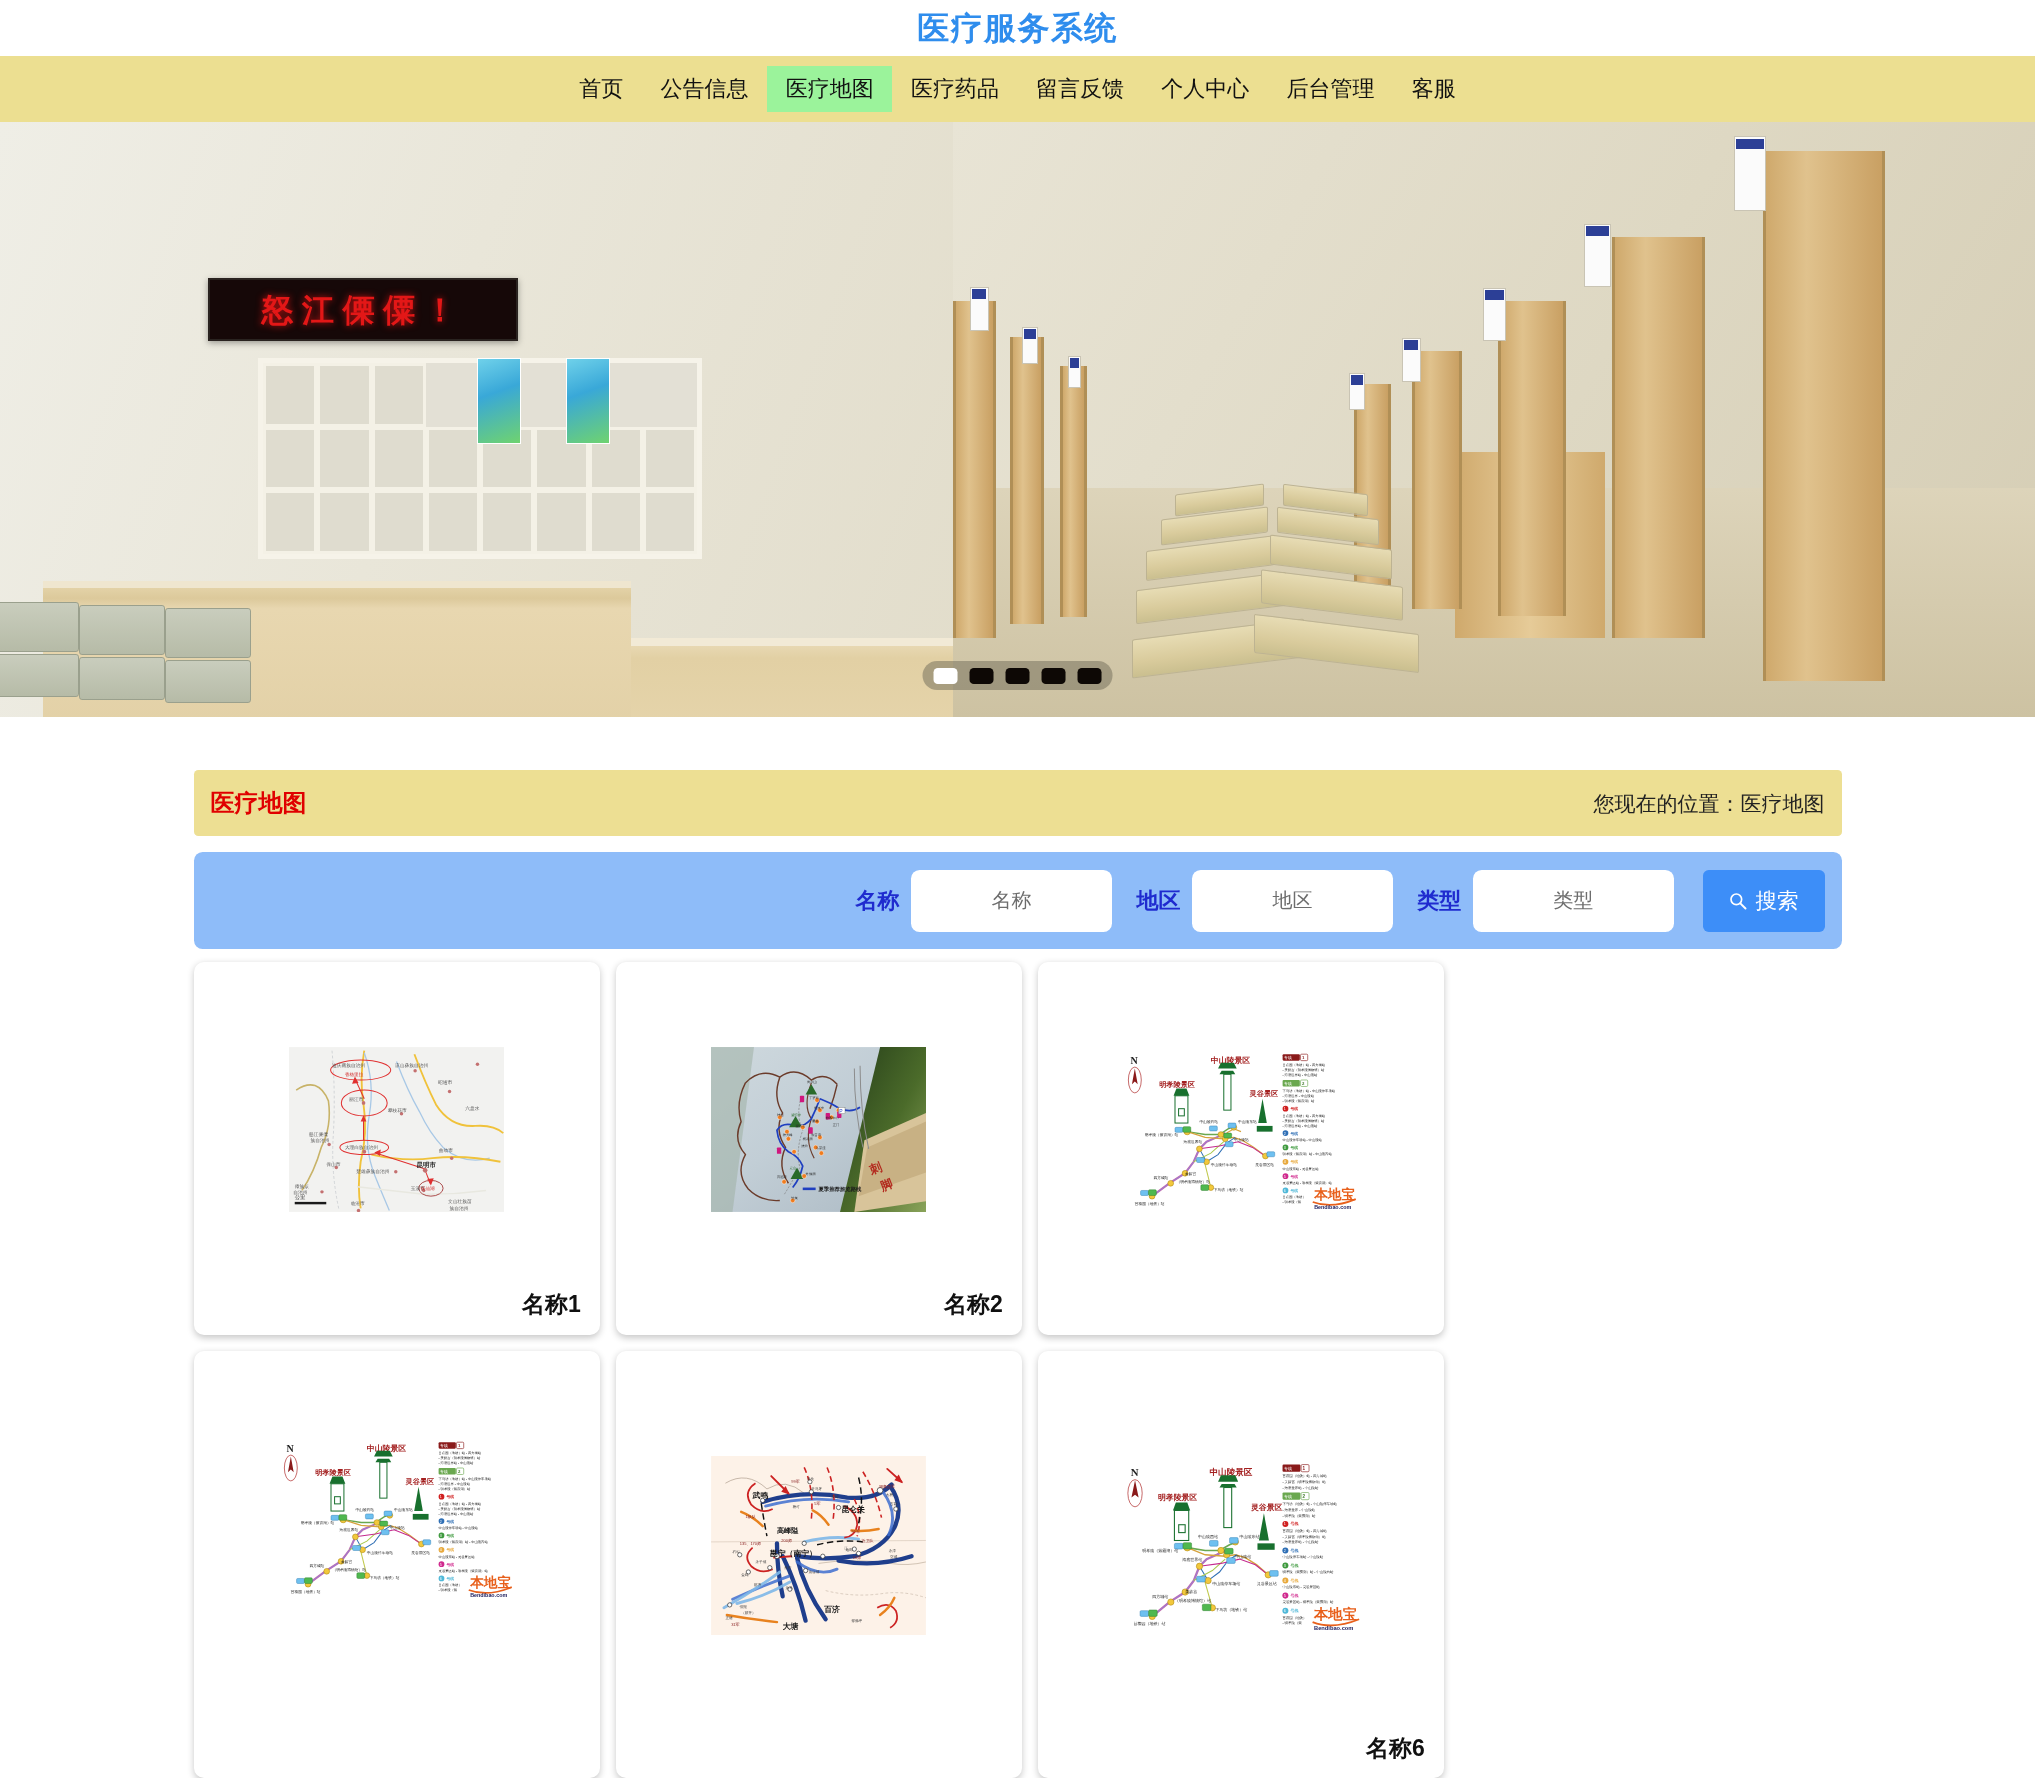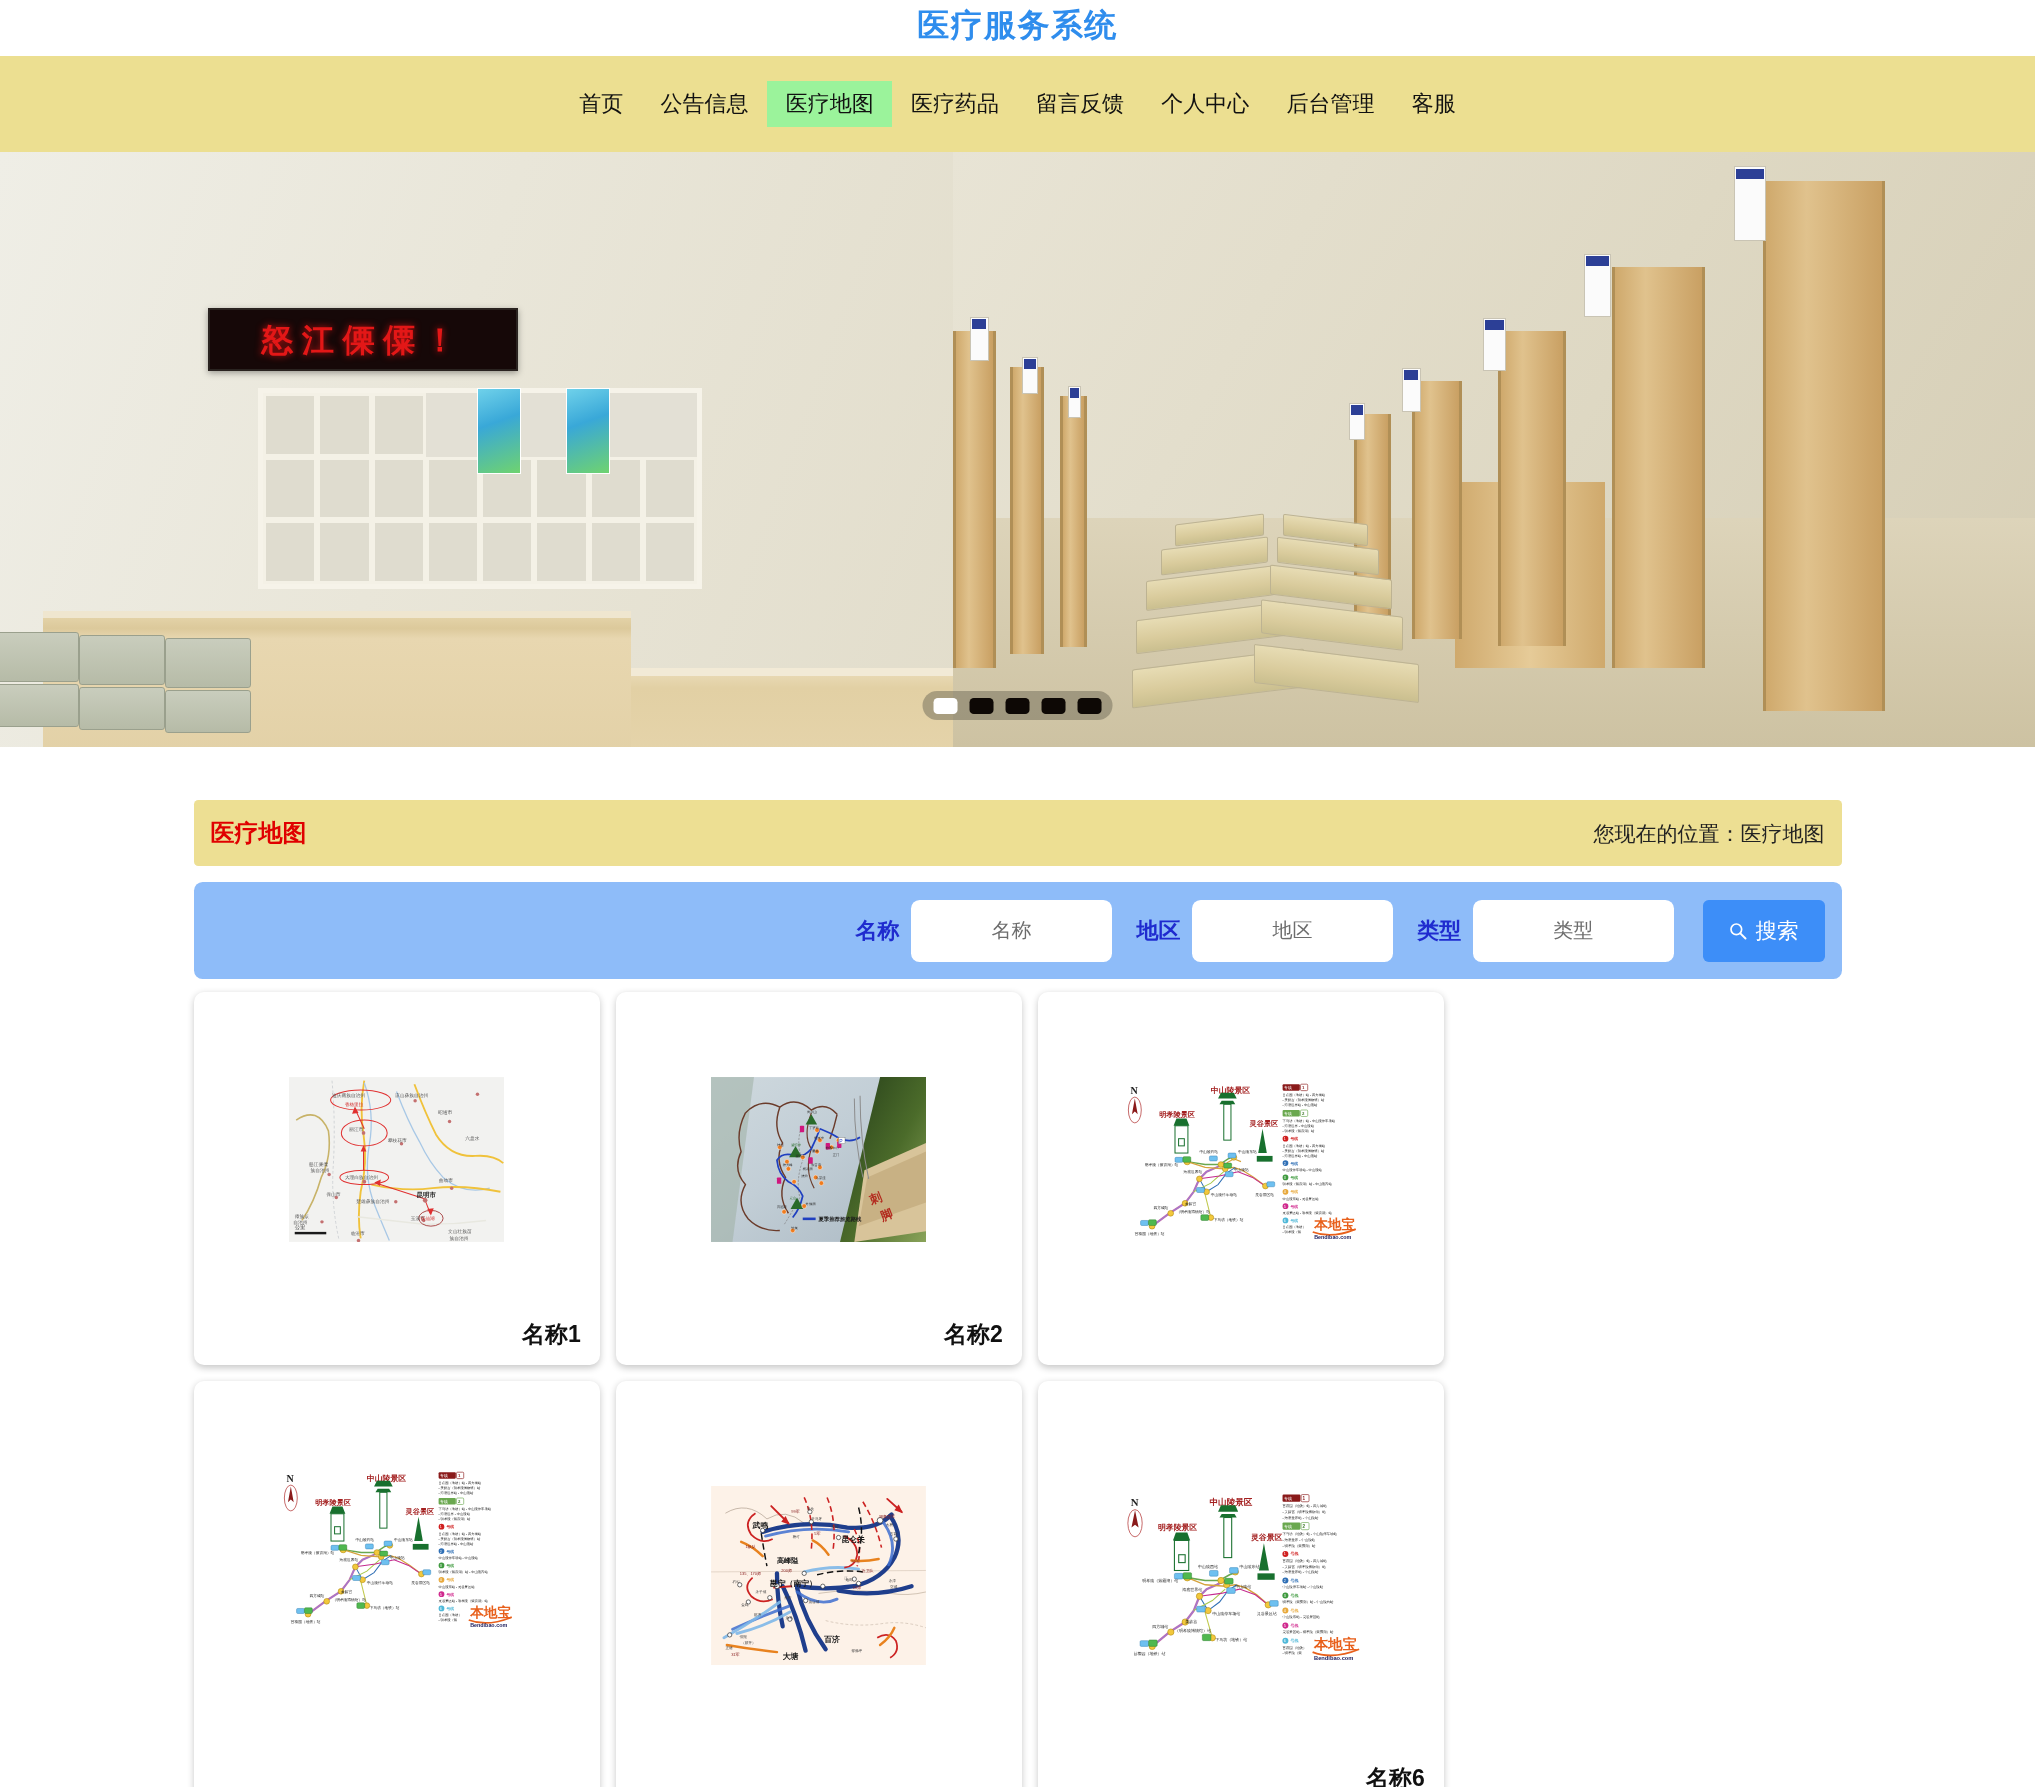--- a/index.html
+++ b/index.html
@@ -10,34 +10,33 @@
   }
   body { overflow-x: hidden; }
 
   
   .site-title-bar {
     height: 56px;
     display: flex;
     align-items: center;
     justify-content: center;
     background: #ffffff;
-    font-family: Liberation Mono, monospace;
   }
   .site-title {
     font-size: 32px;
     font-weight: 700;
     color: #2f8ded;
     letter-spacing: 1.4px;
     line-height: 1;
   }
 
   
   .nav-bar {
     background: #ecdf91;
-    height: 96px;
+    height: 66px;
     display: flex;
     align-items: center;
     justify-content: center;
   }
   .nav-list {
     display: flex;
     align-items: center;
     list-style: none;
     gap: 0px;
   }

